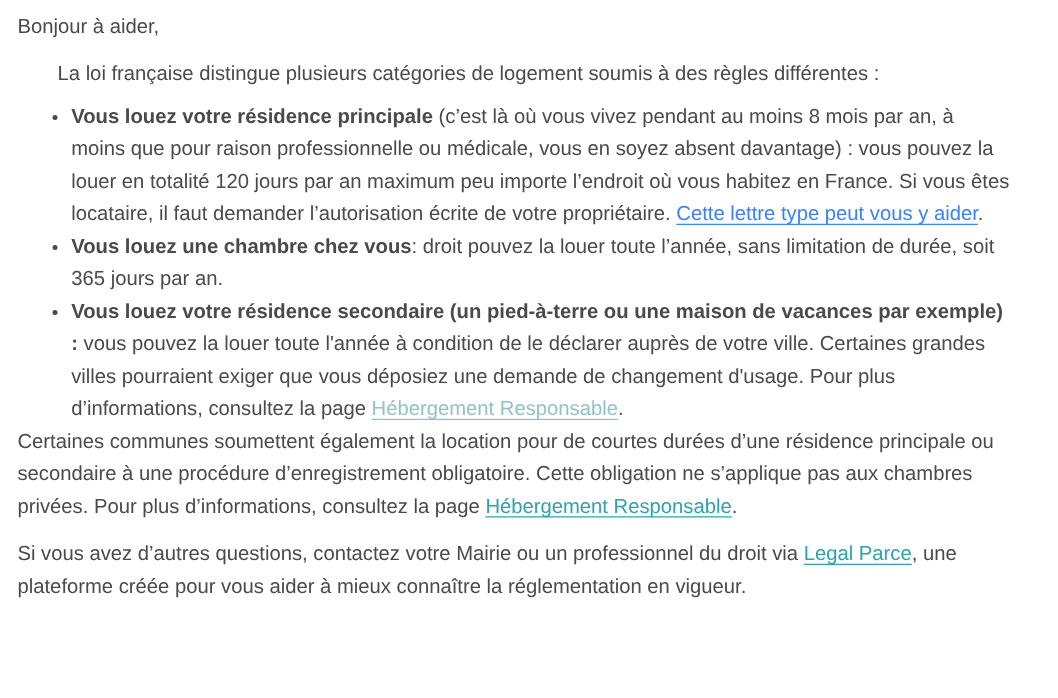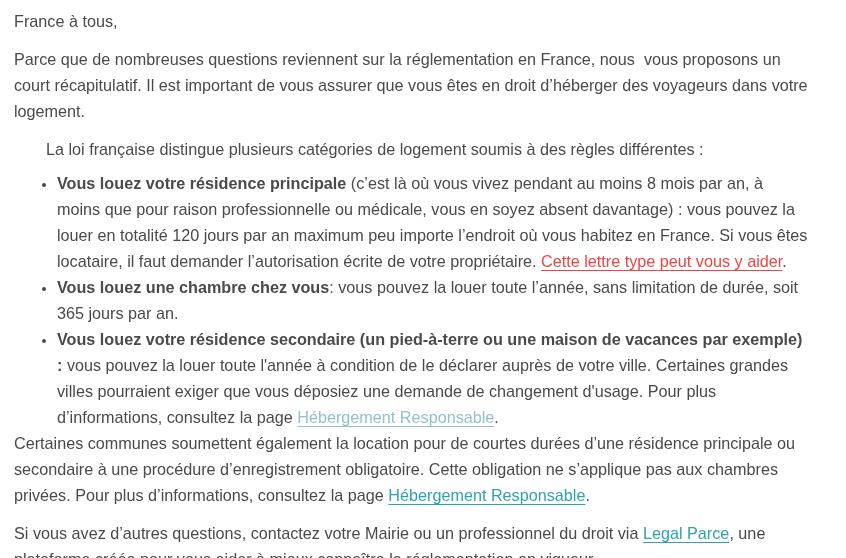--- a/index.html
+++ b/index.html
@@ -30,38 +30,37 @@
   .underlined {
     text-underline-offset: 3px;
     text-decoration-thickness: 1px;
   }
   a.link {
     text-decoration: underline;
     text-underline-offset: 3px;
     text-decoration-thickness: 1px;
     cursor: pointer;
   }
-  a.link-lightblue { color: #ef4444; }
+  a.link-lightblue { color: #3b82f6; }
   a.link-lightteal { color: #93c1c9; }
   a.link-teal { color: #2fa3ab; }
 </style>
 </head>
 <body>
 
 <div class="content">
 
-  <p class="para">France à tous,</p>
+  <p class="para">Bonjour à aider,</p>
 
-  <p class="para">Parce que de nombreuses questions reviennent sur la réglementation en France, nous&nbsp; vous proposons un court récapitulatif. Il est important de vous assurer que vous êtes en droit d’héberger des voyageurs dans votre logement.</p>
 
   <p class="para para-tight">La loi française distingue plusieurs catégories de logement soumis à des règles différentes :</p>
 
   <ul class="rules-list">
     <li><span class="bold">Vous louez votre résidence principale</span><span> (c’est là où vous vivez pendant au moins 8 mois par an, à moins que pour raison professionnelle ou médicale, vous en soyez absent davantage) : vous pouvez la louer en totalité </span><span class="underlined">120 jours par an maximum peu importe l’endroit où vous habitez en France</span><span>. Si vous êtes locataire, il faut demander l’autorisation écrite de votre propriétaire. </span><a class="link link-lightblue">Cette lettre type peut vous y aider</a><span>.</span></li>
-    <li><span class="bold">Vous louez une chambre chez vous</span><span>: vous pouvez la louer </span><span class="underlined">toute l’année, sans limitation de durée, soit 365 jours par an</span><span>.</span></li>
+    <li><span class="bold">Vous louez une chambre chez vous</span><span>: droit pouvez la louer </span><span class="underlined">toute l’année, sans limitation de durée, soit 365 jours par an</span><span>.</span></li>
     <li><span class="bold">Vous louez votre résidence secondaire (un pied-à-terre ou une maison de vacances par exemple) :</span><span> vous pouvez la louer </span><span class="underlined">toute l'année à condition de le déclarer auprès de votre ville</span><span>. Certaines grandes villes pourraient exiger que vous déposiez une demande de changement d'usage. Pour plus d’informations, consultez la page </span><a class="link link-lightteal">Hébergement Responsable</a><span>.</span></li>
   </ul>
 
   <p class="para"><span>Certaines communes soumettent également la location pour de courtes durées d’une résidence principale ou secondaire à une procédure d’enregistrement obligatoire. Cette obligation ne s’applique pas aux chambres privées. Pour plus d’informations, consultez la page </span><a class="link link-teal">Hébergement Responsable</a><span>.</span></p>
 
   <p class="para para-last"><span>Si vous avez d’autres questions, contactez votre Mairie ou un professionnel du droit via </span><a class="link link-teal">Legal Parce</a><span>, une plateforme créée pour vous aider à mieux connaître la réglementation en vigueur.</span></p>
 
 </div>
 
 </body></html>

